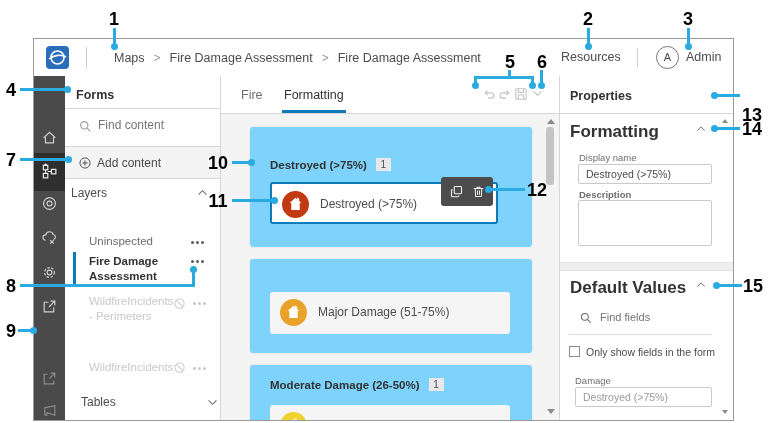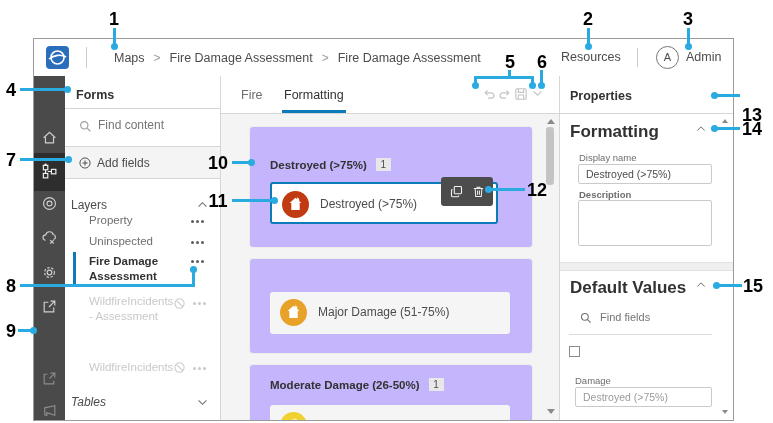--- a/index.html
+++ b/index.html
@@ -36,21 +36,21 @@
   .dots i{width:3px;height:3px;border-radius:50%;background:#5c5c5c;}
   .dots.dim i{background:#c9c9c9;}
   .selbar{position:absolute;width:3px;background:#0c7bb8;}
   
   .pedit{position:absolute;left:187px;top:37px;width:338px;height:345px;background:#f4f4f4;overflow:hidden;}
   .tabbar{position:absolute;left:0;top:0;width:338px;height:38px;background:#fff;border-bottom:1px solid #d6d6d6;box-sizing:border-box;}
   .tab{font-size:12.5px;color:#6e6e6e;}
   .tab.on{color:#323232;}
   .tabline{position:absolute;height:3px;background:#0c7bb8;}
   .tico{position:absolute;width:14px;height:14px;color:#c4c4c4;}
-  .card{position:absolute;left:28px;width:284px;background:#c4b5fd;border:1px solid #ececec;border-radius:4px;box-sizing:border-box;}
+  .card{position:absolute;left:28px;width:284px;background:#7dd3fc;border:1px solid #ececec;border-radius:4px;box-sizing:border-box;}
   .ghdr{font-size:11.5px;font-weight:bold;color:#323232;}
   .badge{display:inline-block;min-width:9px;padding:1px 3px;background:#e8e8e8;color:#4c4c4c;
          font-size:10px;text-align:center;margin-left:9px;vertical-align:1px;}
   .trow{position:absolute;left:20px;height:42px;border-radius:3px;box-sizing:border-box;}
   .trow .lbl{position:absolute;left:48px;top:13px;font-size:12px;color:#4c4c4c;}
   .ticon{position:absolute;left:10px;top:7px;width:27px;height:27px;}
   .actbar{position:absolute;width:52px;height:29px;background:#4c4c4c;border-radius:3px;
           display:flex;align-items:center;justify-content:center;gap:9px;}
   .actbar svg{width:13px;height:13px;color:#f0f0f0;}
   
@@ -184,57 +184,49 @@
       </div>
       <div class="hline" style="left:0;top:70px;width:155px;"></div>
 
       <div class="abs" style="left:0;top:71px;width:155px;height:32px;background:#f4f4f4;border-bottom:1px solid #d6d6d6;box-sizing:border-box;">
         <svg class="abs" style="left:13px;top:9px;" viewBox="0 0 16 16" width="14" height="14">
           <g fill="none" stroke="#4c4c4c" stroke-width="1.1">
               <circle cx="8" cy="8" r="5.8"></circle>
               <path d="M8 5v6M5 8h6"></path>
             </g>
           </svg>
-        <span class="abs sechdr" style="left:32px;top:9px;">Add fields</span>
-      </div>
-
-      <div class="abs" style="left:0;top:120px;width:155px;height:20px;">
+        <span class="abs sechdr" style="left:32px;top:9px;">Add content</span>
+      </div>
+
+      <div class="abs" style="left:0;top:108px;width:155px;height:20px;">
         <span class="abs sechdr" style="left:6px;top:2px;">Layers</span>
         <svg class="abs" style="left:132px;top:5px;" viewBox="0 0 12 8" width="11" height="7">
           <path d="M1.5 6.5 6 2l4.5 4.5" fill="none" stroke="#6e6e6e" stroke-width="1.2"></path>
           </svg>
       </div>
 
-      <div class="abs" style="left:0;top:136px;width:155px;height:18px;">
-        <span class="abs rowtxt" style="left:24px;top:2px;">Property</span>
-        <div class="dots" style="left:126px;top:8px;">
-            <i></i>
-            <i></i>
-            <i></i>
-          </div>
-      </div>
       <div class="abs" style="left:0;top:157px;width:155px;height:18px;">
         <span class="abs rowtxt" style="left:24px;top:2px;">Uninspected</span>
         <div class="dots" style="left:126px;top:8px;">
             <i></i>
             <i></i>
             <i></i>
           </div>
       </div>
       <div class="abs" style="left:0;top:176px;width:155px;height:36px;">
         <div class="selbar" style="left:8px;top:0;height:34px;"></div>
         <span class="abs seltxt" style="left:24px;top:2px;width:92px;line-height:15px;">Fire Damage Assessment</span>
         <div class="dots" style="left:126px;top:8px;">
             <i></i>
             <i></i>
             <i></i>
           </div>
       </div>
       <div class="abs" style="left:0;top:216px;width:155px;height:36px;">
-        <span class="abs dimtxt" style="left:24px;top:2px;width:84px;line-height:15px;">WildfireIncidents - Assessment</span>
+        <span class="abs dimtxt" style="left:24px;top:2px;width:84px;line-height:15px;">WildfireIncidents - Perimeters</span>
         <svg class="abs" style="left:108px;top:5px;" viewBox="0 0 14 14" width="13" height="13">
           <g fill="none" stroke="#c9c9c9" stroke-width="1.1">
               <circle cx="7" cy="7" r="5"></circle>
               <path d="M3.6 3.6l6.8 6.8"></path>
             </g>
           </svg>
         <div class="dots dim" style="left:128px;top:10px;">
             <i></i>
             <i></i>
             <i></i>
@@ -248,21 +240,21 @@
               <path d="M3.6 3.6l6.8 6.8"></path>
             </g>
           </svg>
         <div class="dots dim" style="left:128px;top:8px;">
             <i></i>
             <i></i>
             <i></i>
           </div>
       </div>
 
-      <div class="abs" style="left:0;top:317px;width:155px;height:20px;font-style:italic;">
+      <div class="abs" style="left:10px;top:317px;width:155px;height:20px;">
         <span class="abs sechdr" style="left:6px;top:2px;">Tables</span>
         <svg class="abs" style="left:132px;top:6px;" viewBox="0 0 12 8" width="11" height="7">
           <path d="M1.5 1.5 6 6l4.5-4.5" fill="none" stroke="#6e6e6e" stroke-width="1.2"></path>
           </svg>
       </div>
       <div class="abs" style="left:0;top:344px;width:155px;height:20px;">
         
         
       </div>
 
@@ -394,20 +386,21 @@
 
       <div class="abs" style="left:0;top:200px;width:174px;height:18px;">
         <span class="abs sect" style="left:10px;top:2px;">Default Values</span>
         <svg class="abs" style="left:136px;top:5px;" viewBox="0 0 12 8" width="10" height="7">
           <path d="M1.5 6.5 6 2l4.5 4.5" fill="none" stroke="#6e6e6e" stroke-width="1.2"></path>
           </svg>
       </div>
       <div class="hline" style="left:9px;top:258px;width:143px;background:#dcdcdc;"></div>
 
       <div class="cbox" style="left:9px;top:270px;"></div>
+      <span class="abs ptext" style="left:26px;top:270px;">Only show fields in the form</span>
 
       <span class="abs flabel" style="left:15px;top:299px;">Damage</span>
       <input class="finput muted" style="left: 15px; top: 311px; width: 137px; height: 20px;" value="Destroyed (&gt;75%)">
 
       <div class="arr up" style="left:162px;top:43px;border-left-width:3.5px;border-right-width:3.5px;border-bottom-width:4.5px;"></div>
       <div class="arr dn" style="left:162px;top:334px;border-left-width:3.5px;border-right-width:3.5px;border-top-width:4.5px;"></div>
     </div>
   </div>
 
   <span class="co-num" style="left:114px;top:19px;">1</span>

